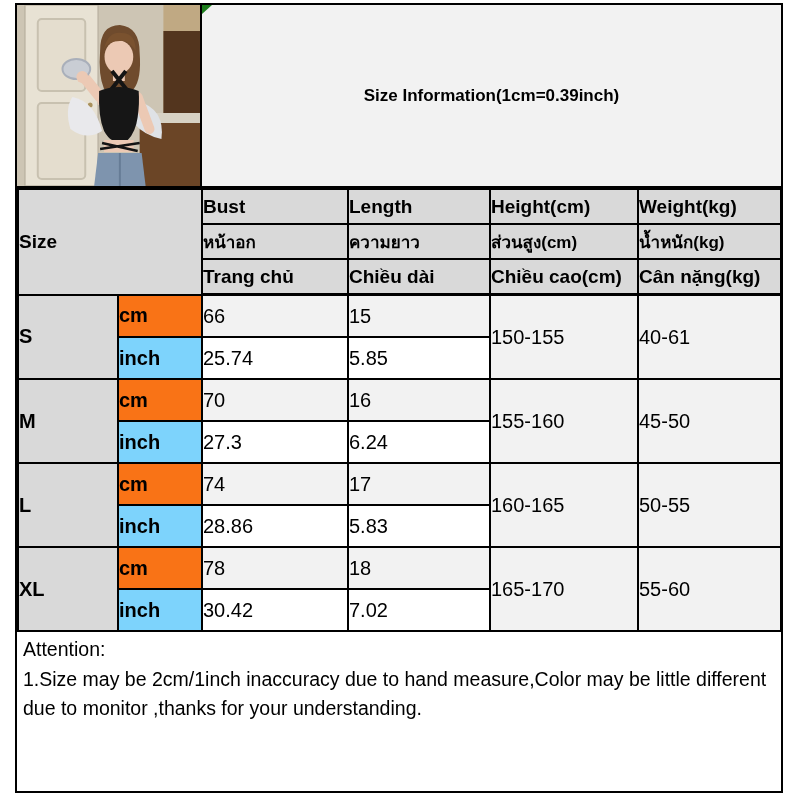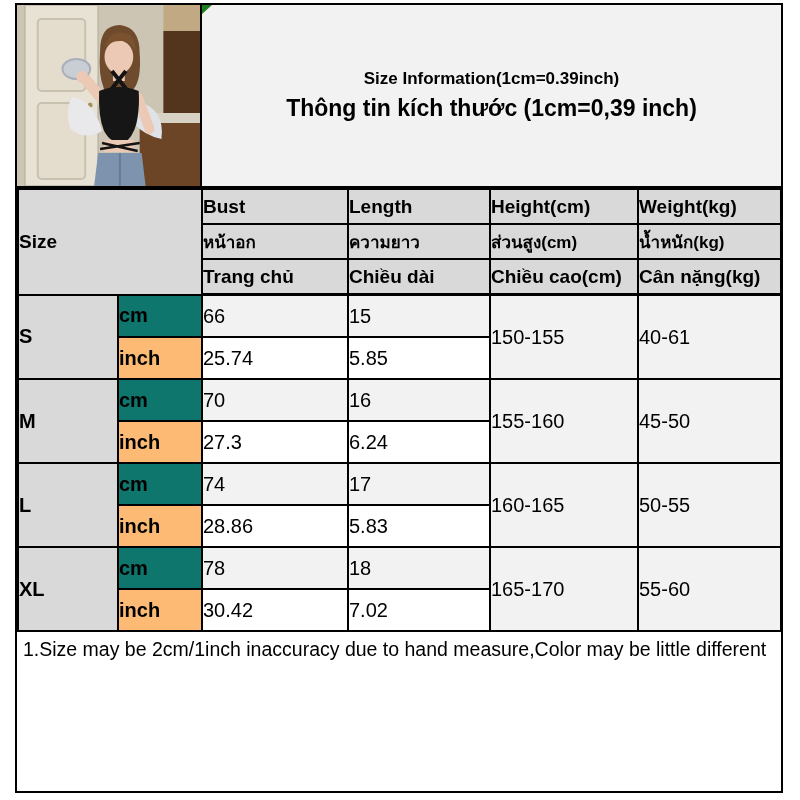--- a/index.html
+++ b/index.html
@@ -29,22 +29,22 @@
   table.size-table{border-collapse:collapse;table-layout:fixed;width:100%;flex:0 0 auto;}
   table.size-table td{border:2px solid #000;vertical-align:middle;
     padding:0;overflow:hidden;}
   tr.hdr td{height:33px;background:#d9d9d9;font-weight:bold;}
   tr.hdr-en td{font-size:19px;}
   tr.hdr-th td{font-size:17px;}
   tr.hdr-vi td{font-size:19px;}
   td.size-head{background:#d9d9d9;font-size:34px;font-weight:bold;}
   tr.data td{height:40px;font-size:20px;}
   td.size-letter{background:#d9d9d9;font-weight:bold;font-size:22px;}
-  td.unit{background:#0f766e;font-weight:bold;font-size:19px;}
-  td.unit-inch{background:#fdba74;}
+  td.unit{background:#f97316;font-weight:bold;font-size:19px;}
+  td.unit-inch{background:#7dd3fc;}
   tr.row-cm td.val{background:#f2f2f2;}
   tr.row-inch td.val{background:#ffffff;}
   td.range{background:#f2f2f2;}
   tr.hdr-vi td{border-bottom-width:3px;}
   
   .attention{flex:1;background:#fff;padding:3px 6px 0 6px;
     font-size:19.5px;line-height:1.52;text-align:left;}
   .attention div{white-space:nowrap;}
 </style>
 </head>
@@ -97,21 +97,20 @@
           <path d="M84,144 L124,138 M86,138 L122,146" stroke="#141414" stroke-width="2.5" fill="none"></path>
 
           <path d="M82,148 L126,148 L130,181 L78,181 Z" fill="#7e94ae"></path>
           <path d="M104,148 L104,181" stroke="#667c96" stroke-width="2"></path>
         </g>
       </svg>
     </div>
     <div class="title-cell">
       <div class="corner-flag"></div>
       <div class="title-en">Size Information(1cm=0.39inch)</div>
-      <div class="title-vi">Thông tin kích thước (1cm=0,39 inch)</div>
     </div>
   </div>
 
   <table class="size-table">
     <colgroup>
       <col style="width:100px">
         <col style="width:84px">
         <col style="width:146px">
       <col style="width:142px">
         <col style="width:148px">
@@ -190,16 +189,18 @@
       </tr>
       <tr class="data row-inch">
         <td class="unit unit-inch">inch</td>
         <td class="val">30.42</td>
         <td class="val">7.02</td>
       </tr>
     </tbody>
   </table>
 
   <div class="attention">
+    <div>Attention:</div>
     <div>1.Size may be 2cm/1inch inaccuracy due to hand measure,Color may be little different</div>
+    <div>due to monitor ,thanks for your understanding.</div>
   </div>
 
 </div>
 
 </body></html>

